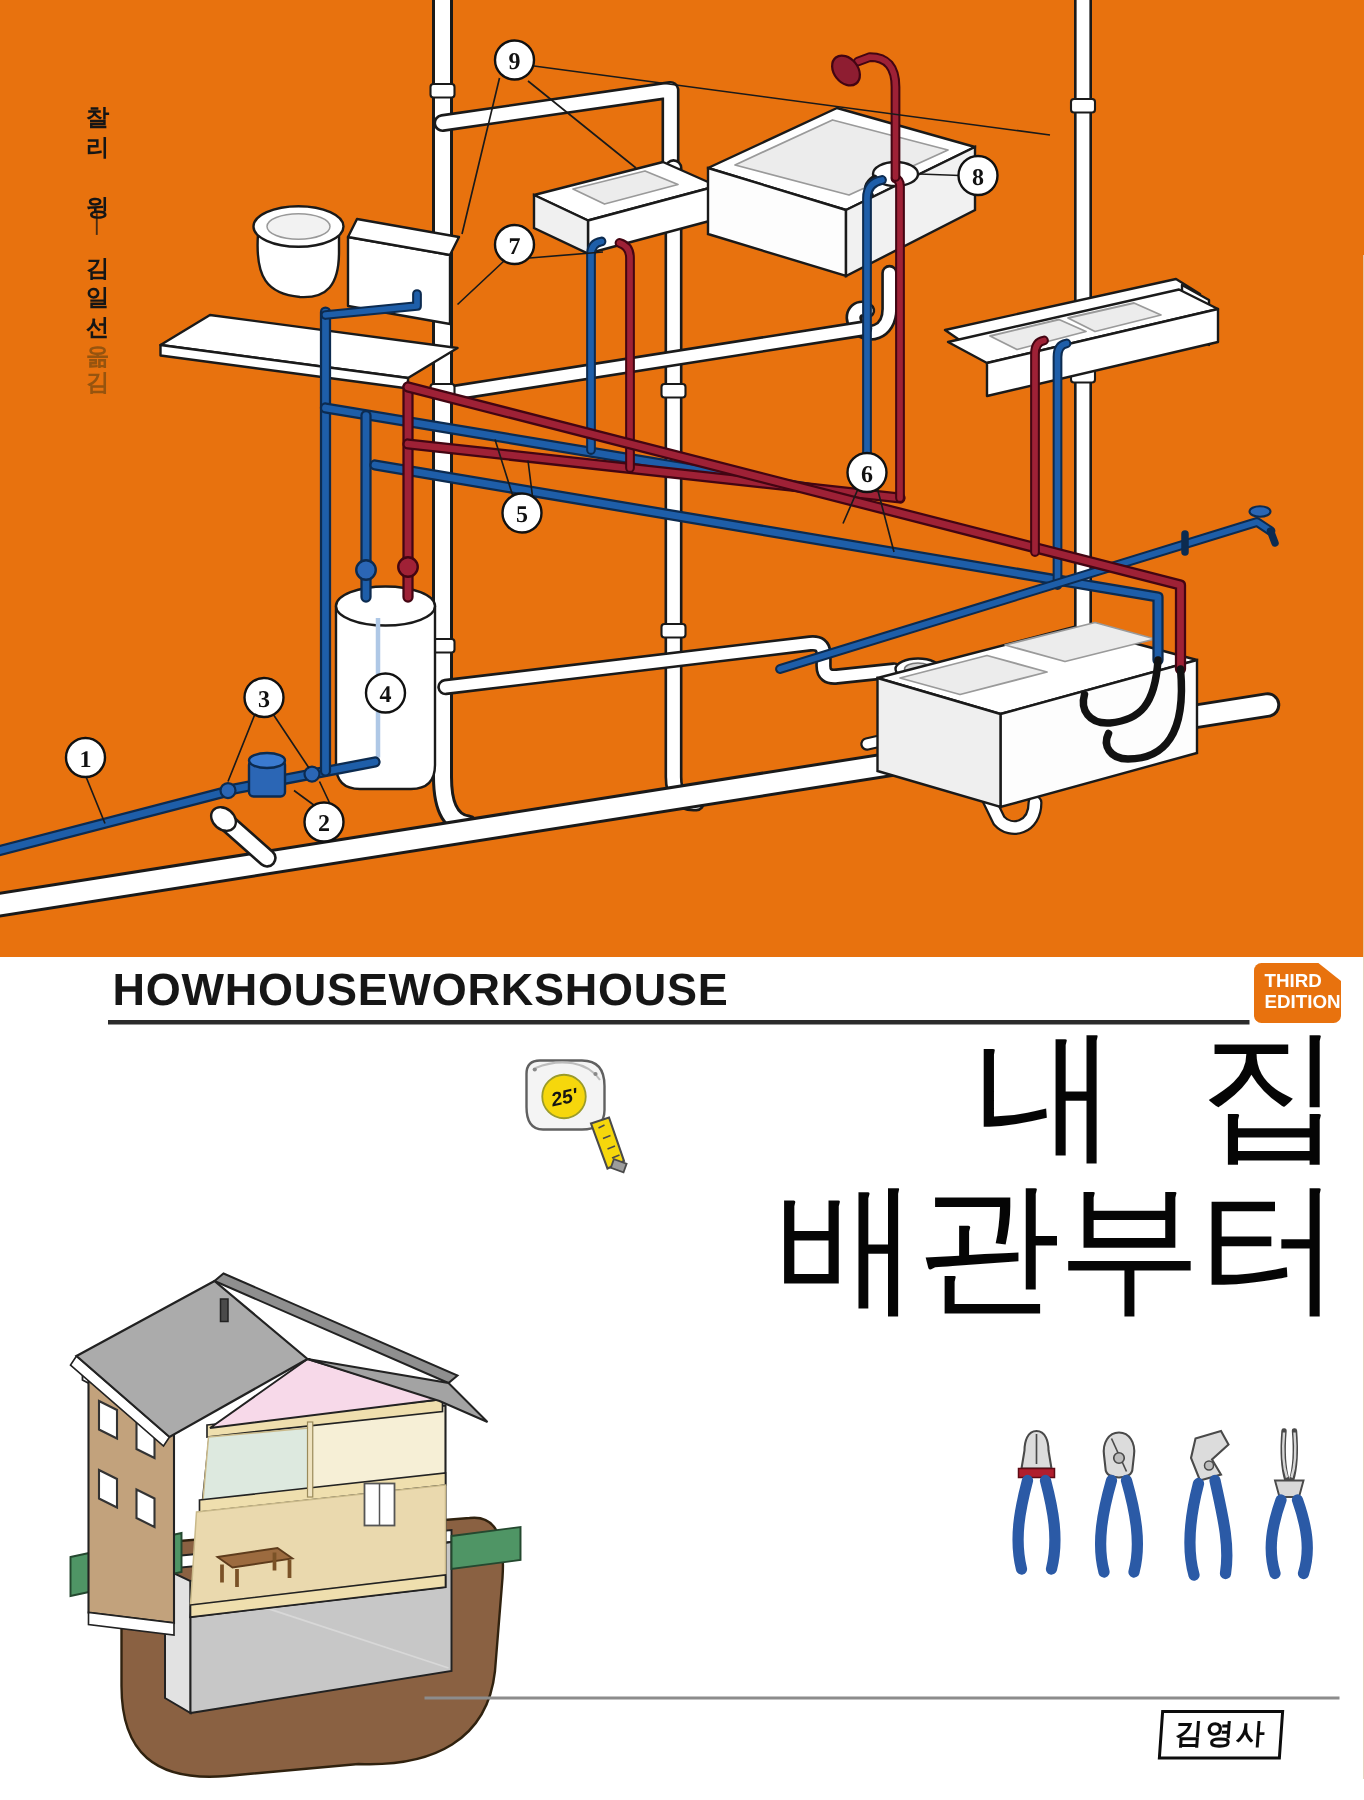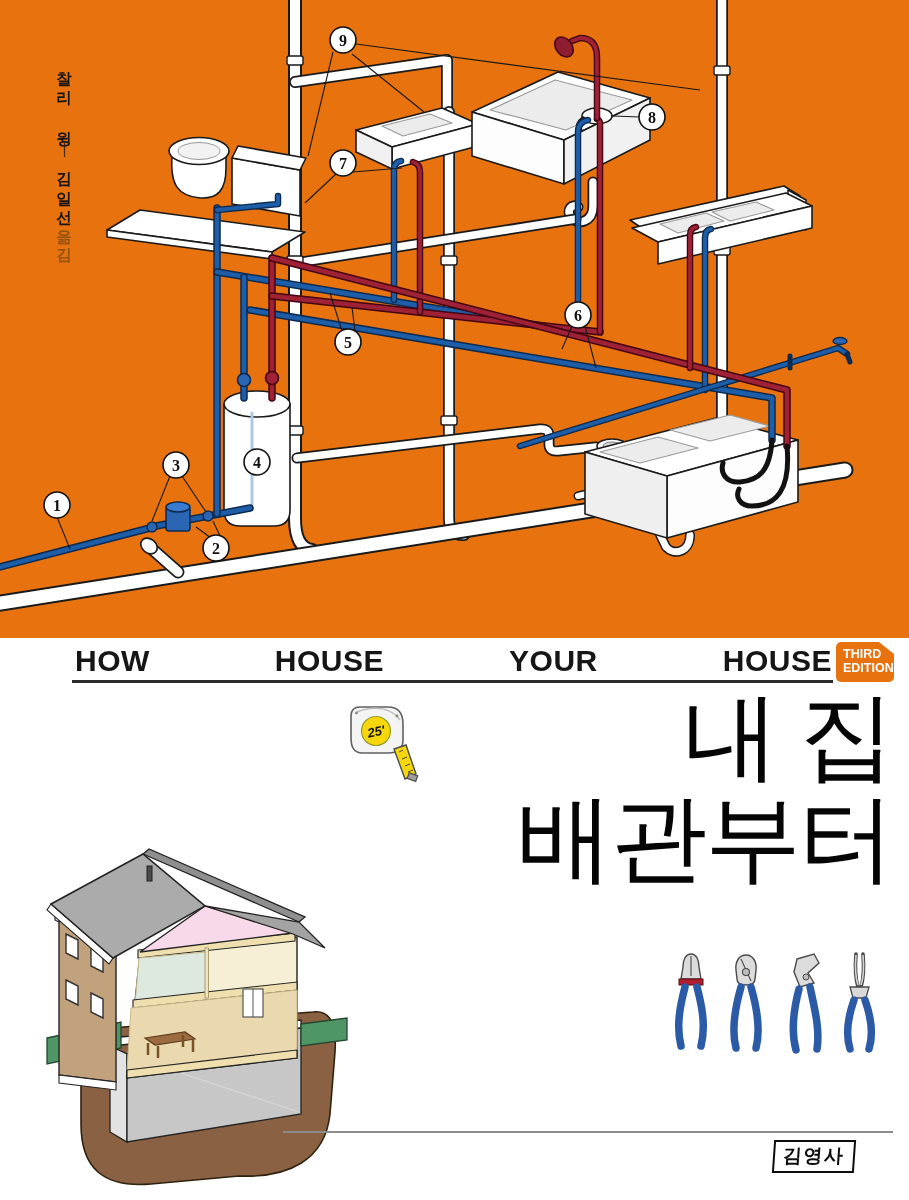--- a/index.html
+++ b/index.html
@@ -18,30 +18,30 @@
   .fix2{fill:#ececec;stroke:#9a9a9a;stroke-width:1.2;stroke-linejoin:round;}
   .lead{stroke:#1a1a1a;stroke-width:1.1;fill:none;}
   .mark{fill:#ffffff;stroke:#111111;stroke-width:1.6;}
   .mtxt{font-family:"Liberation Serif","DejaVu Serif",serif;font-size:16px;font-weight:700;fill:#111;}
   
   .author{writing-mode:vertical-rl;text-orientation:upright;left:56px;top:60px;
           font-size:15.5px;font-weight:700;letter-spacing:4px;color:#151515;line-height:1.1;}
   .author .role{color:#96540f;font-weight:600;letter-spacing:2px;}
   .author .sep{opacity:.75;font-weight:400;}
   
-  .series{left:75px;top:644px;width:757px;display:flex;justify-content:space-between;
+  .series{left:75px;top:644px;width:757px;display:flex;
           font-size:30px;font-weight:800;color:#161616;letter-spacing:.5px;}
   .series-rule{left:72px;top:680px;width:761px;height:2.5px;background:#2b2b2b;}
   .badge{left:836px;top:642px;width:58px;height:40px;background:#e8720e;border-radius:5px;
          clip-path:polygon(0 0,74% 0,100% 30%,100% 100%,0 100%);
          color:#fff;font-size:12.5px;font-weight:800;line-height:1.1;
          display:flex;flex-direction:column;justify-content:center;padding-left:7px;box-sizing:border-box;}
   .subtitle{left:75px;top:697px;font-size:26px;font-weight:700;color:#141414;line-height:1.3;}
   .main-title{right:16px;top:686px;text-align:right;color:#050505;
-          font-family:Liberation Serif, serif;
+          font-family:Liberation Mono, monospace;
           font-size:96px;line-height:1.06;letter-spacing:-2px;white-space:nowrap;}
   .tagline{right:16px;top:1063px;text-align:right;color:#1b1b1b;line-height:1.5;
           font-family:"Liberation Serif","DejaVu Serif",serif;font-size:23px;}
   .bottom-rule{left:283px;top:1131px;width:610px;height:2px;background:#8c8c8c;}
   .publisher{left:773px;top:1140px;border:2.5px solid #0c0c0c;padding:1px 8px 2px 8px;
           font-size:19px;font-weight:800;letter-spacing:1.5px;color:#0c0c0c;transform:skewX(-4deg);}
 </style>
 </head>
 <body>
 
@@ -258,21 +258,21 @@
     </g>
   </svg>
 
   <div class="abs author">
     <span>찰리 윙</span><span class="sep">|</span><span>김일선</span><span class="role">옮김</span>
   </div>
 
   <div class="abs series">
     <span>HOW</span>
     <span>HOUSE</span>
-    <span>YOUR</span>
+    <span>WORKS</span>
     <span>HOUSE</span>
   </div>
   <div class="abs series-rule"></div>
   <div class="abs badge">
     <span>THIRD</span>
     <span>EDITION</span>
   </div>
 
   <div class="abs subtitle">
   </div>

